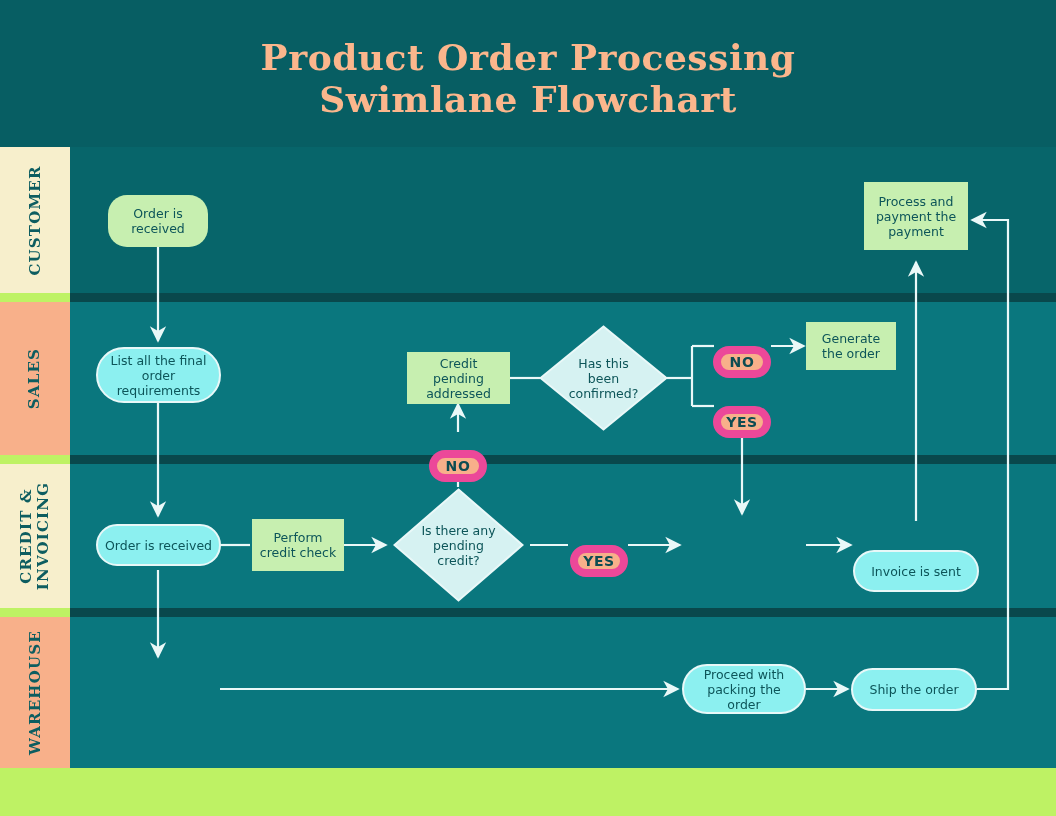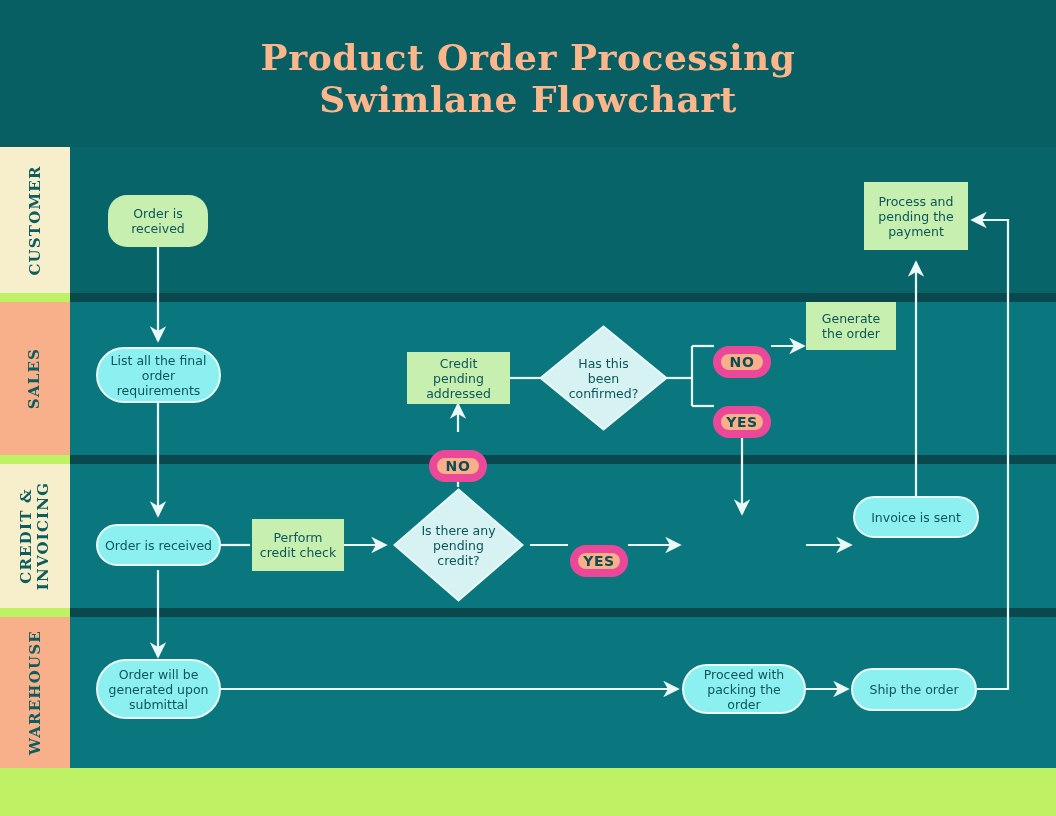--- a/index.html
+++ b/index.html
@@ -243,21 +243,21 @@
     <div class="node rect" style="left:108px; top:195px; width:100px; height:52px;border-radius:19px;">
       <div>
         <span>Order is</span><br>
         <span>received</span>
       </div>
     </div>
 
     <div class="node rect" style="left:864px; top:182px; width:104px; height:68px;">
       <div>
         <span>Process and</span><br>
-        <span>pending the</span><br>
+        <span>payment the</span><br>
         <span>payment</span>
       </div>
     </div>
 
     <div class="node pill" style="left:96px; top:347px; width:125px; height:56px;">
       <div>
         <span>List all the final</span><br>
         <span>order requirements</span>
       </div>
     </div>
@@ -281,21 +281,21 @@
     </div>
 
     <div class="node tag" style="left:713px; top:330px; width:58px; height:32px;">
       <span>NO</span>
     </div>
 
     <div class="node tag" style="left:713px; top:390px; width:58px; height:32px;">
       <span>YES</span>
     </div>
 
-    <div class="node rect" style="left:806px; top:302px; width:90px; height:48px;text-align:center;">
+    <div class="node rect" style="left:806px; top:322px; width:90px; height:48px;text-align:center;">
       <div>
         <span>Generate</span><br>
         <span>the order</span>
       </div>
     </div>
 
     <div class="node tag" style="left:429px; top:434px; width:58px; height:32px;">
       <span>NO</span>
     </div>
 
@@ -319,31 +319,24 @@
         <span>pending</span><br>
         <span>credit?</span>
       </div>
     </div>
 
     <div class="node tag" style="left:570px; top:529px; width:58px; height:32px;">
       <span>YES</span>
     </div>
 
 
-    <div class="node pill" style="left:853px; top:496px; width:126px; height:42px;text-align:center;">
+    <div class="node pill" style="left:853px; top:550px; width:126px; height:42px;text-align:center;">
       <span>Invoice is sent</span>
     </div>
 
-    <div class="node pill" style="left:96px; top:659px; width:125px; height:60px;">
-      <div>
-        <span>Order will be</span><br>
-        <span>generated upon</span><br>
-        <span>submittal</span>
-      </div>
-    </div>
 
     <div class="node pill" style="left:682px; top:664px; width:124px; height:50px;">
       <div>
         <span>Proceed with</span><br>
         <span>packing the order</span>
       </div>
     </div>
 
     <div class="node pill" style="left:851px; top:668px; width:126px; height:43px;text-align:center;">
       <span>Ship the order</span>

